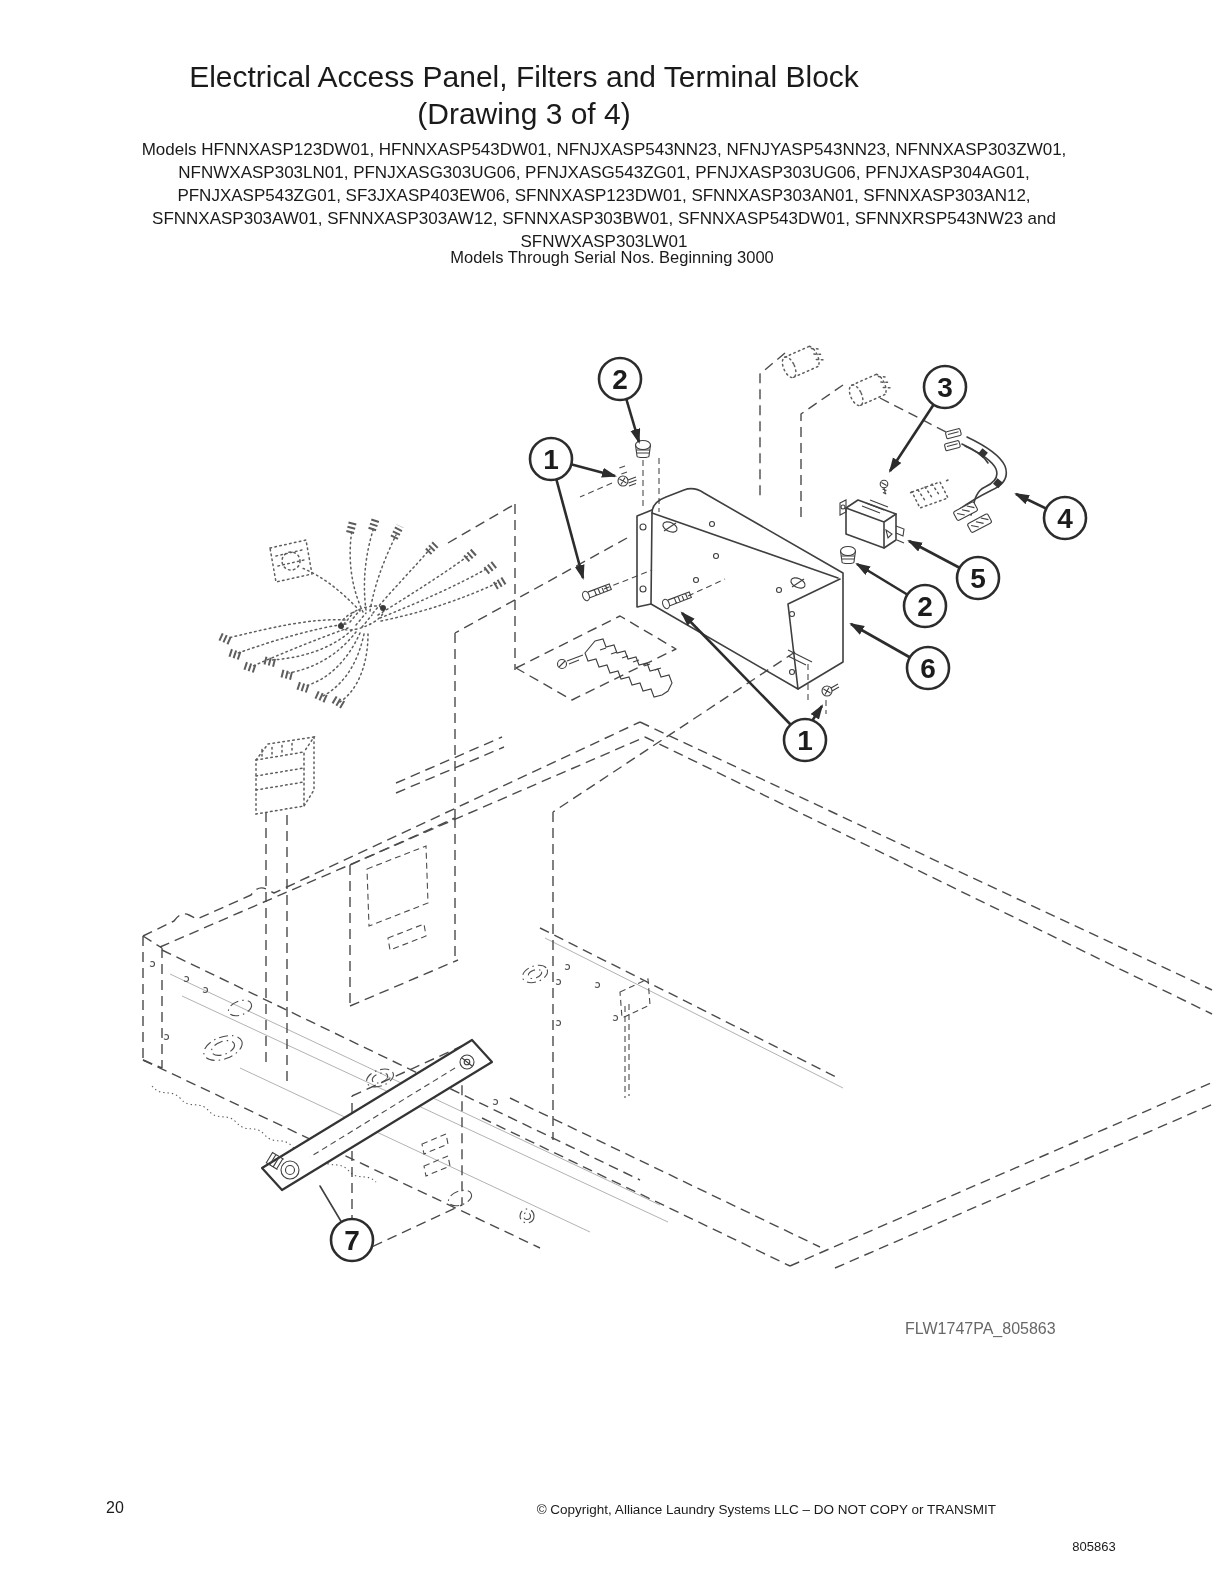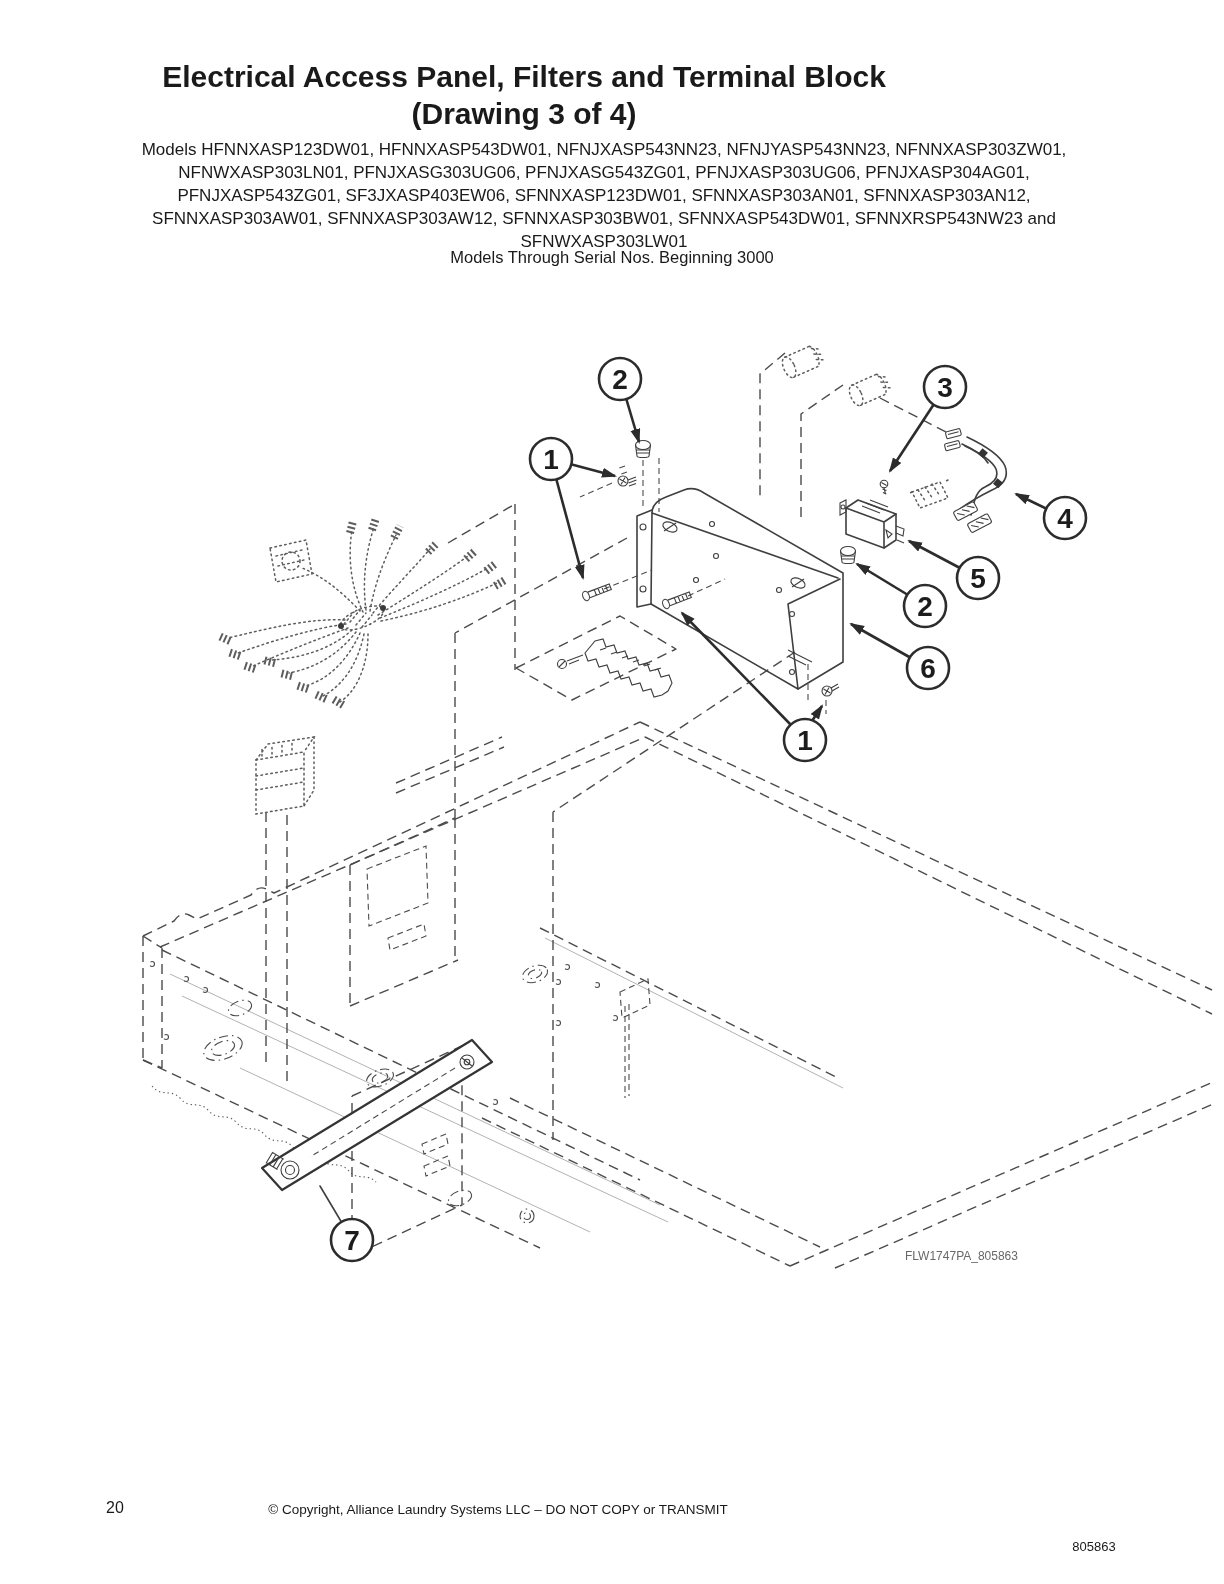--- a/index.html
+++ b/index.html
@@ -1,25 +1,25 @@
 <!DOCTYPE html>
 <html><head>
 <meta charset="utf-8">
 <style>
   html,body{margin:0;padding:0;background:#ffffff;}
   .page{position:relative;width:1224px;height:1584px;background:#fff;overflow:hidden;
         font-family:"Liberation Sans",sans-serif;color:#1a1a1a;}
   .title{position:absolute;top:58px;left:0;width:1048px;text-align:center;
-         font-size:30px;line-height:37px;font-weight:bold;letter-spacing:0;}
+         font-size:30px;line-height:37px;font-weight:normal;letter-spacing:0;}
   .models{position:absolute;top:138px;left:34px;width:1140px;text-align:center;
           font-size:17px;line-height:23px;white-space:pre-line;}
   .serial{position:absolute;top:248px;left:42px;width:1140px;text-align:center;font-size:16.5px;}
-  .figlabel{position:absolute;top:1249px;left:905px;font-size:12px;color:#686868;}
+  .figlabel{position:absolute;top:1320px;left:905px;font-size:16px;color:#686868;}
   .footer-page{position:absolute;top:1499px;left:106px;font-size:16px;}
-  .footer-copy{position:absolute;top:1502px;left:0;width:996px;text-align:center;font-size:13.5px;}
+  .footer-copy{position:absolute;top:1502px;left:0;width:996px;text-align:right;font-size:13.5px;}
   .footer-doc{position:absolute;top:1502px;left:1054px;width:80px;text-align:center;font-size:13px;margin-top:37px;}
   svg.fig{position:absolute;top:0;left:0;}
   .solid{stroke:#3f3f3f;stroke-width:1.6;fill:none;stroke-linecap:round;stroke-linejoin:round;}
   .thin{stroke:#3f3f3f;stroke-width:1.1;fill:none;}
   .bold2{stroke:#343434;stroke-width:2.2;fill:none;stroke-linejoin:round;}
   .dash{stroke:#4b4b4b;stroke-width:1.4;fill:none;stroke-dasharray:10 6;stroke-linejoin:round;}
   .dashf{stroke:#4b4b4b;stroke-width:1.1;fill:none;stroke-dasharray:6 4;}
   .dashdot{stroke:#4b4b4b;stroke-width:1.1;fill:none;stroke-dasharray:9 4 1.5 4;}
   .dot{stroke:#5d5d5d;stroke-width:1.5;fill:none;stroke-dasharray:1.6 3.4;stroke-linecap:round;}
   .dotf{stroke:#5d5d5d;stroke-width:1.1;fill:none;stroke-dasharray:1.4 3;}

